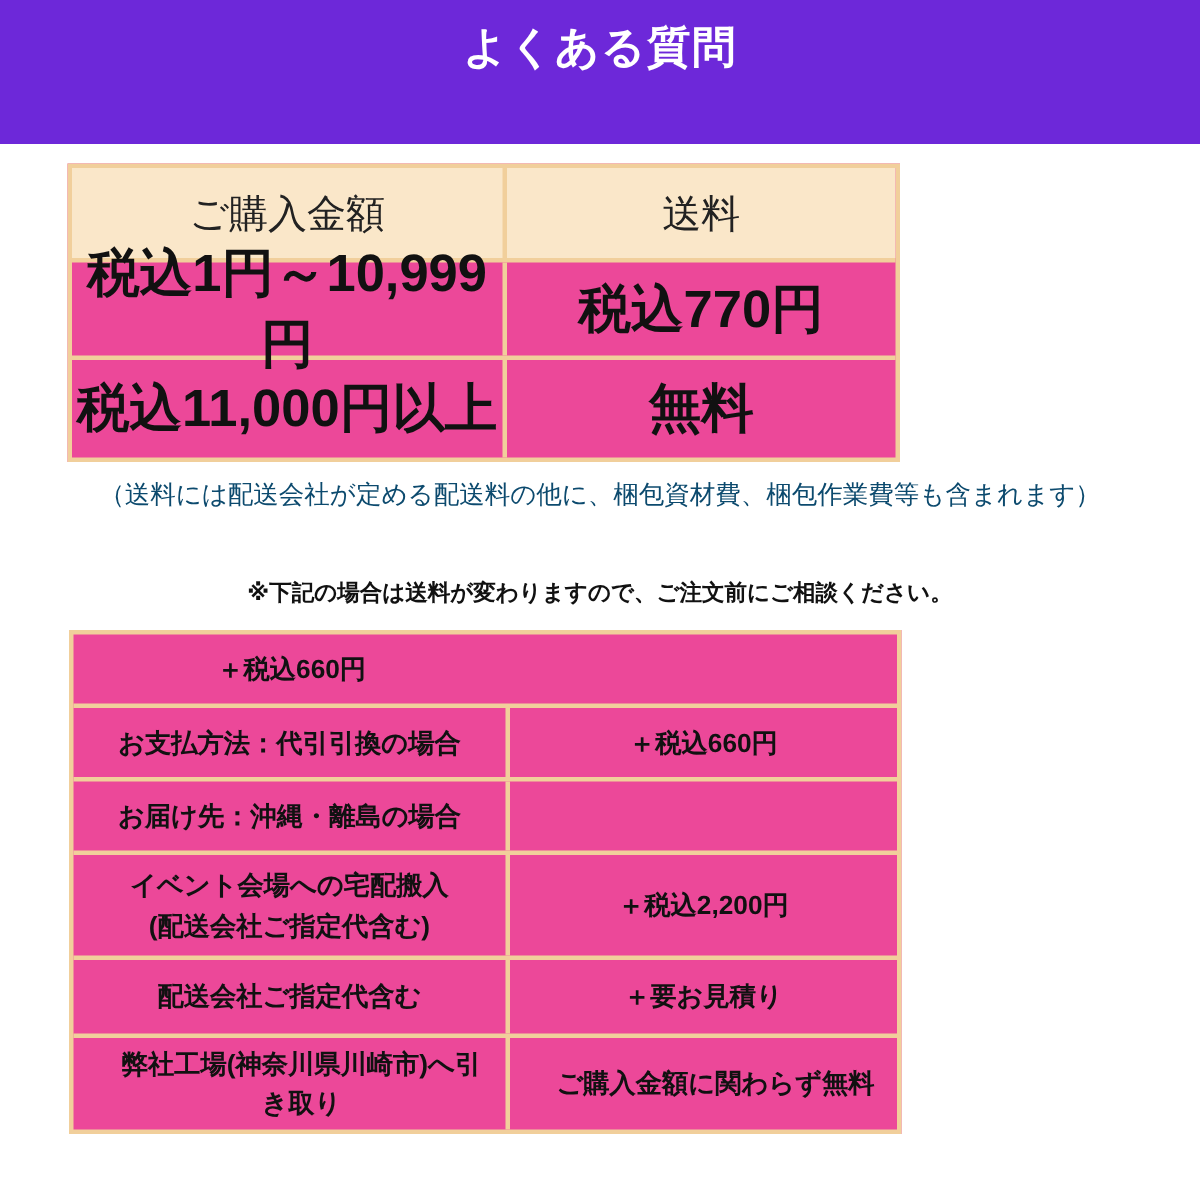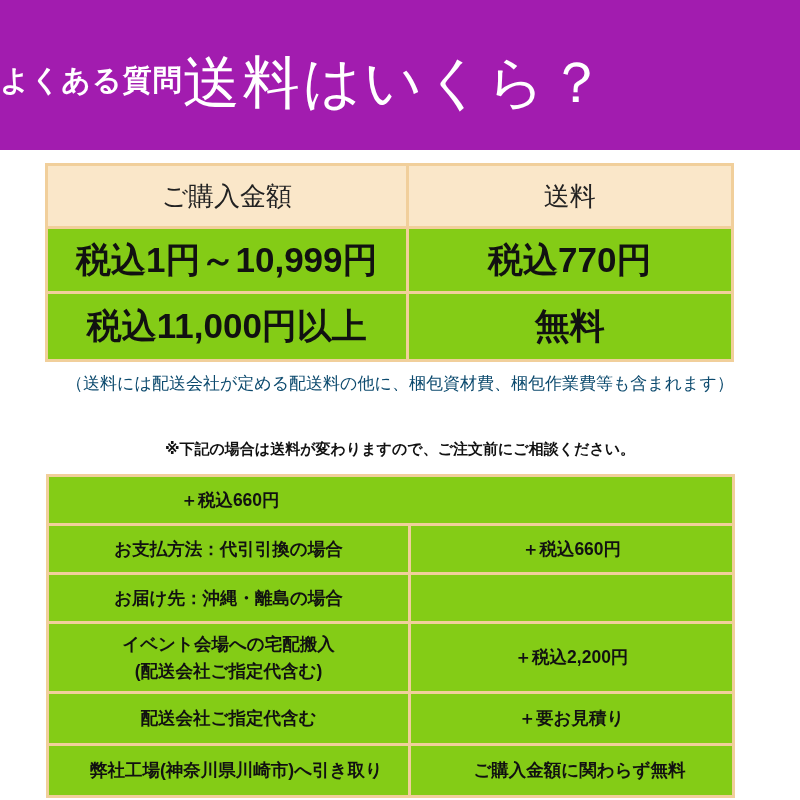--- a/index.html
+++ b/index.html
@@ -1,38 +1,38 @@
 <!DOCTYPE html>
 <html><head>
 <meta charset="utf-8">
 <style>
   * { margin: 0; padding: 0; box-sizing: border-box; }
   html, body { width: 800px; height: 800px; background: #ffffff; overflow: hidden; }
   body { font-family: "Liberation Sans", "DejaVu Sans", sans-serif; color: #111111; }
 
   
   .banner {
-    width: 800px; height: 150px;
-    background: #a21caf;
-    display: flex; flex-direction: row; align-items: center; justify-content: flex-start;
+    width: 800px; height: 96px;
+    background: #6d28d9;
+    display: flex; flex-direction: column; align-items: center; justify-content: flex-start;
     padding-top: 12px;
   }
   .banner-subtitle {
     color: #ffffff; font-size: 29px; font-weight: 700; letter-spacing: 1px;
   }
   .banner-title {
     color: #ffffff; font-size: 57px; font-weight: 400; letter-spacing: 3px;
     margin-top: 2px; line-height: 1.1;
   }
 
   
   .fee-table {
-    width: 689px;
+    width: 555px;
     border: 3px solid #F1CF9B;
-    background: #84cc16;
+    background: #ec4899;
   }
   .t-row { display: grid; grid-template-columns: 52.8% 47.2%; }
   .t-row + .t-row { border-top: 3px solid #F1CF9B; }
   .t-cell {
     display: flex; align-items: center; justify-content: center; text-align: center;
   }
   .t-cell.first { border-right: 3px solid #F1CF9B; }
 
   
   .table1 { margin: 13px 0 0 45px; }
@@ -69,21 +69,20 @@
   .table2 .t-row.r5 .t-cell { min-height: 49px; }
   .table2 .t-row.r6 .t-cell { min-height: 49px; padding-left: 24px; }
 </style>
 </head>
 <body>
 
 <div class="page">
 
   <header class="banner">
     <div class="banner-subtitle">よくある質問</div>
-    <div class="banner-title">送料はいくら？</div>
   </header>
 
   <section>
     <div class="fee-table table1">
       <div class="t-row header-row">
         <div class="t-cell first">ご購入金額</div>
         <div class="t-cell">送料</div>
       </div>
       <div class="t-row data-row">
         <div class="t-cell first">税込1円～10,999円</div>

